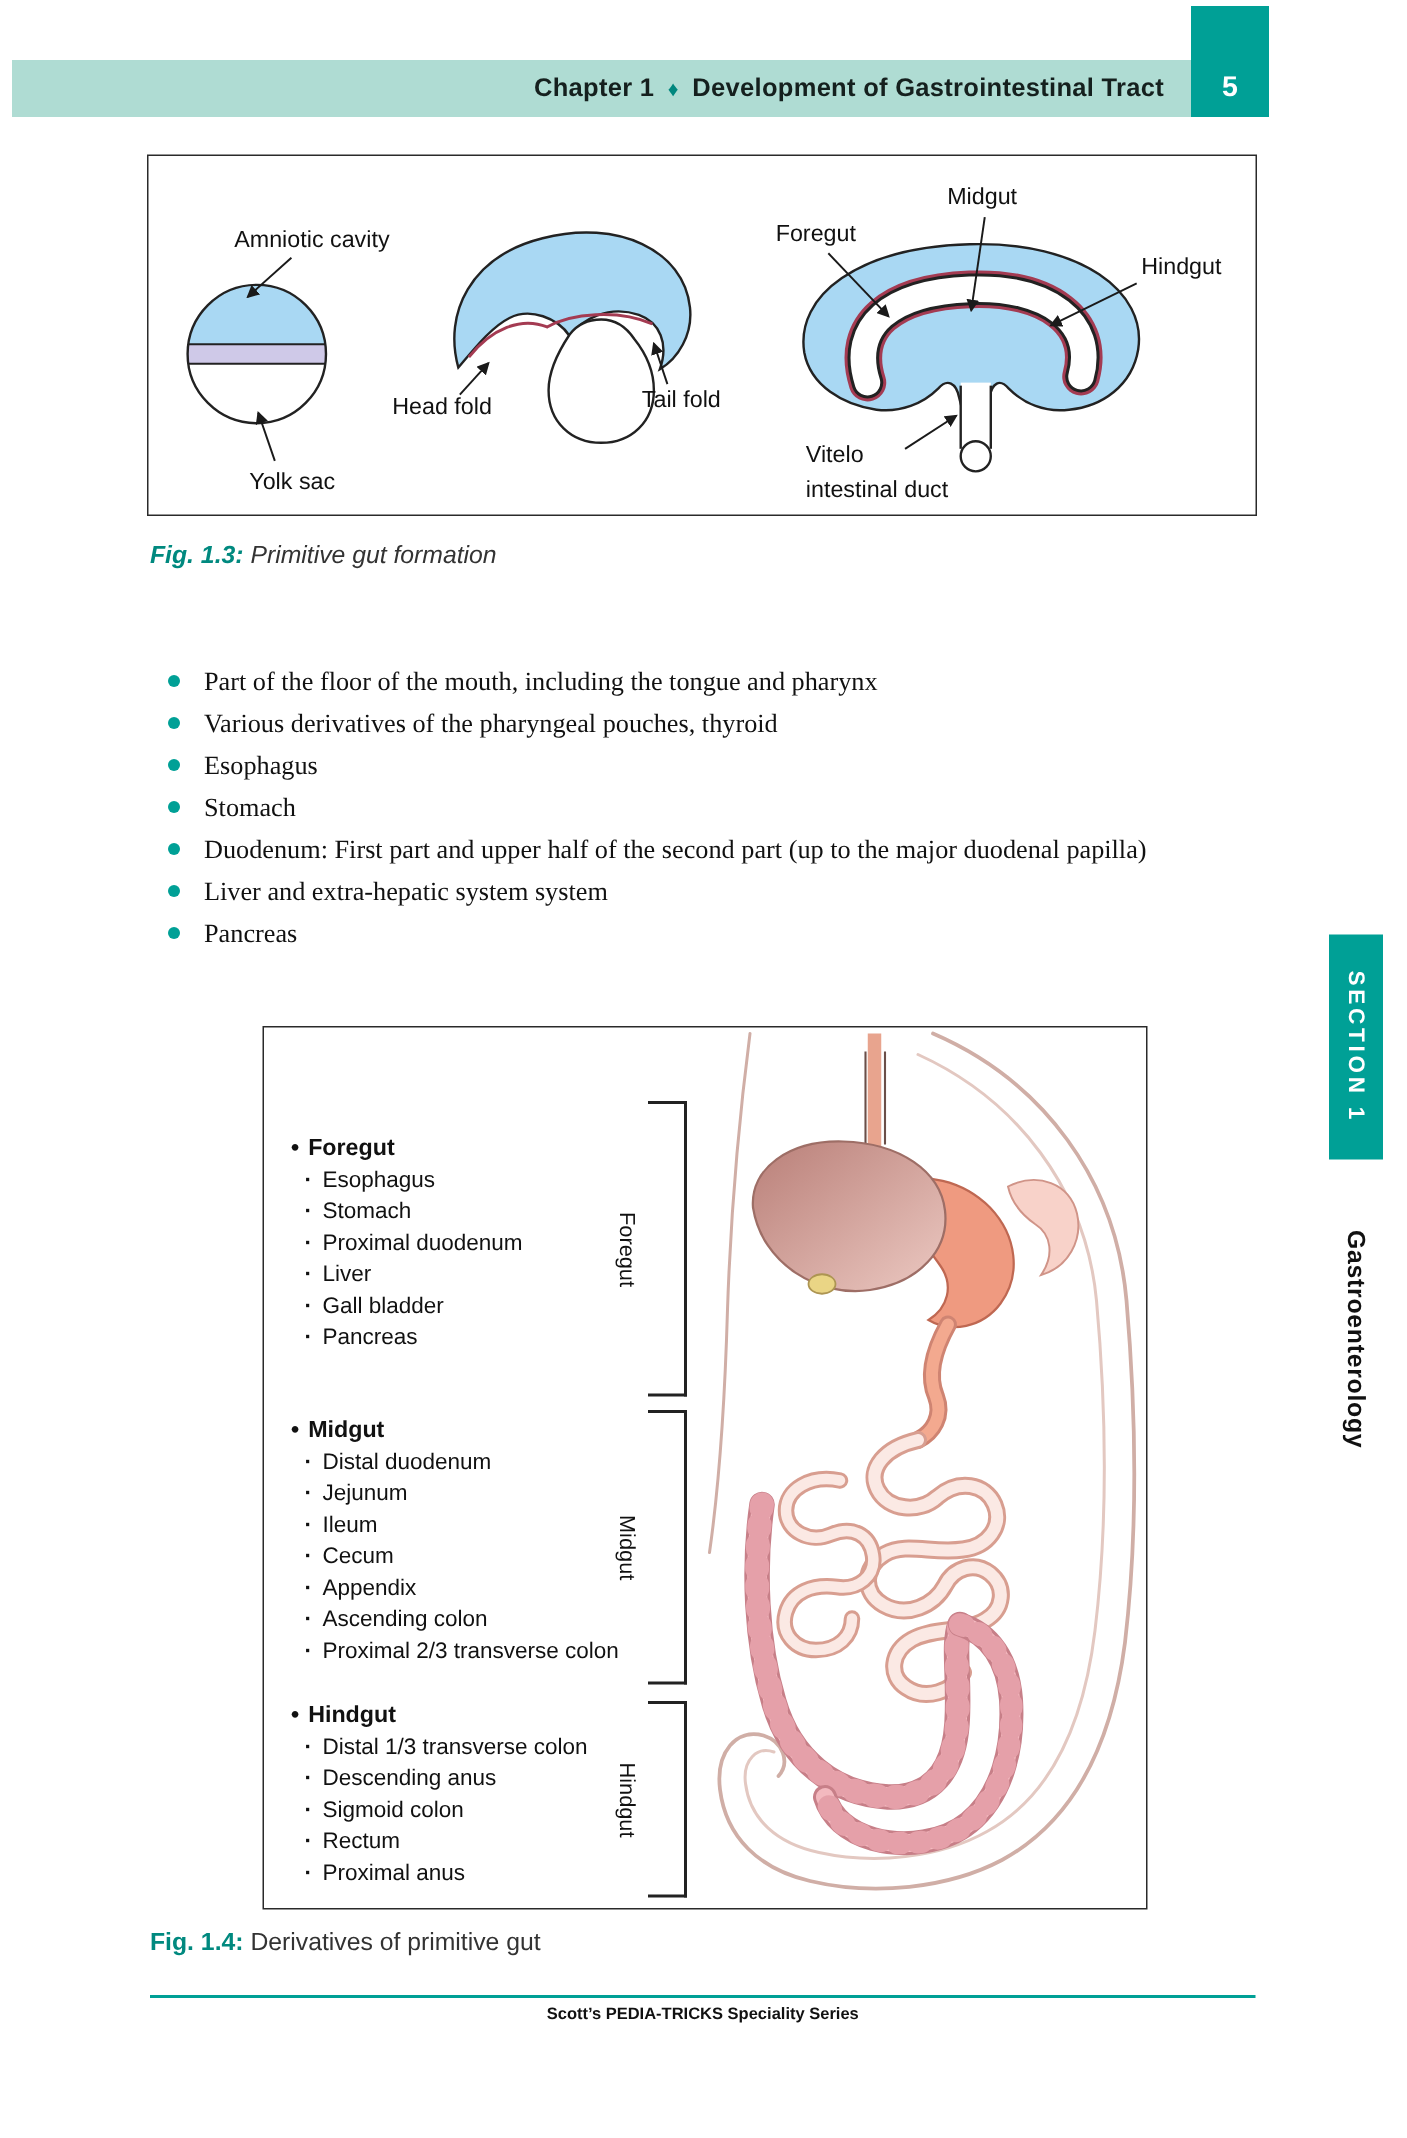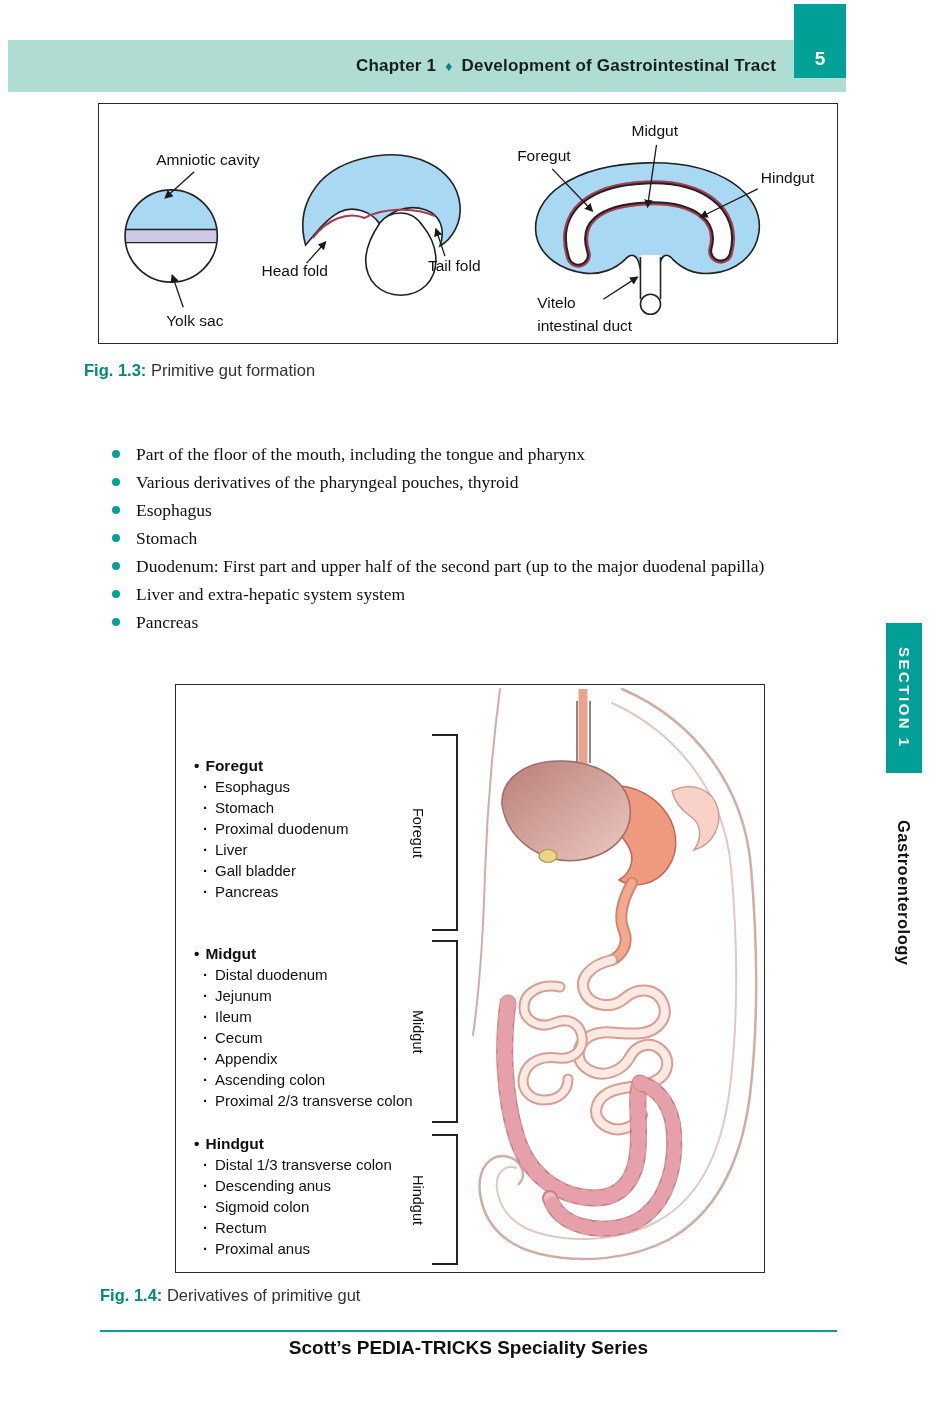--- a/index.html
+++ b/index.html
@@ -1,40 +1,40 @@
 <!DOCTYPE html>
 <html><head>
 <meta charset="utf-8">
 <style>
   * { margin:0; padding:0; box-sizing:border-box; }
   html,body { background:#ffffff; }
   .page { position:relative; width:938px; height:1425px; background:#fff;
           font-family:"Liberation Sans", sans-serif; overflow:hidden; }
 
   
-  .header-bar { position:absolute; left:8px; top:40px; width:838px; height:52px;
+  .header-bar { position:absolute; left:8px; top:40px; width:838px; height:38px;
                 background:#AFDCD3; display:flex; align-items:center;
                 justify-content:flex-end; padding-right:70px; }
   .header-text { font-size:17px; font-weight:bold; color:#15201e; letter-spacing:.2px; white-space:nowrap; }
   .header-sep { color:#00877E; margin:0 9px; font-size:14px; }
   .page-num-block { position:absolute; left:794px; top:4px; width:52px; height:74px;
                     background:#00A096; display:flex; flex-direction:column;
                     justify-content:flex-end; align-items:center; }
   .page-num { color:#fff; font-size:19px; font-weight:bold; height:38px;
               display:flex; align-items:center; }
 
   
   .figbox13 { position:absolute; left:98px; top:103px; width:740px; height:241px;
               border:1.6px solid #2a2a2a; background:#fff; }
   .fig13-svg { width:100%; height:100%; display:block; }
   .fig13-svg text { font-family:"Liberation Sans", sans-serif; font-size:15.5px; fill:#111; }
 
   .caption { position:absolute; font-size:16.5px; color:#333; }
   .caption .fig-label { color:#00897F; font-weight:bold; }
-  #caption13 { left:84px; top:361px; }
+  #caption13 { left:100px; top:361px;font-style:italic; }
   #caption14 { left:100px; top:1286px; }
 
   .section-heading { position:absolute; left:100px; top:407px;
                      font-family:"Liberation Serif", serif; font-size:19.5px;
                      font-weight:bold; color:#111; }
 
   .bullets { position:absolute; left:100px; top:440px; width:746px;
              font-family:Liberation Serif, serif; font-size:17.5px; color:#111;
              list-style:none; }
   .bullets li { position:relative; padding-left:36px; line-height:28px; }
@@ -72,21 +72,21 @@
                       font-weight:bold; letter-spacing:2.5px; }
   .specialty { position:absolute; left:889px; top:790px; width:28px; height:205px;
                display:flex; align-items:center; justify-content:center; }
   .specialty span { writing-mode:vertical-rl; font-size:16.5px; font-weight:600;
                     color:#111; letter-spacing:.5px; }
 
   
   .footer-line { position:absolute; left:100px; top:1330px; width:737px; height:2px;
                  background:#00A096; }
   .footer-text { position:absolute; left:100px; top:1337px; width:737px;
-                 text-align:center; font-size:19px; font-weight:600; color:#111; }
+                 text-align:center; font-size:11px; font-weight:600; color:#111; }
 </style>
 </head>
 <body>
 
 <div class="page">
 
   <div class="header-bar">
     <div class="header-text">
       <span>Chapter 1</span><span class="header-sep">♦</span><span>Development of Gastrointestinal Tract</span>
     </div>

